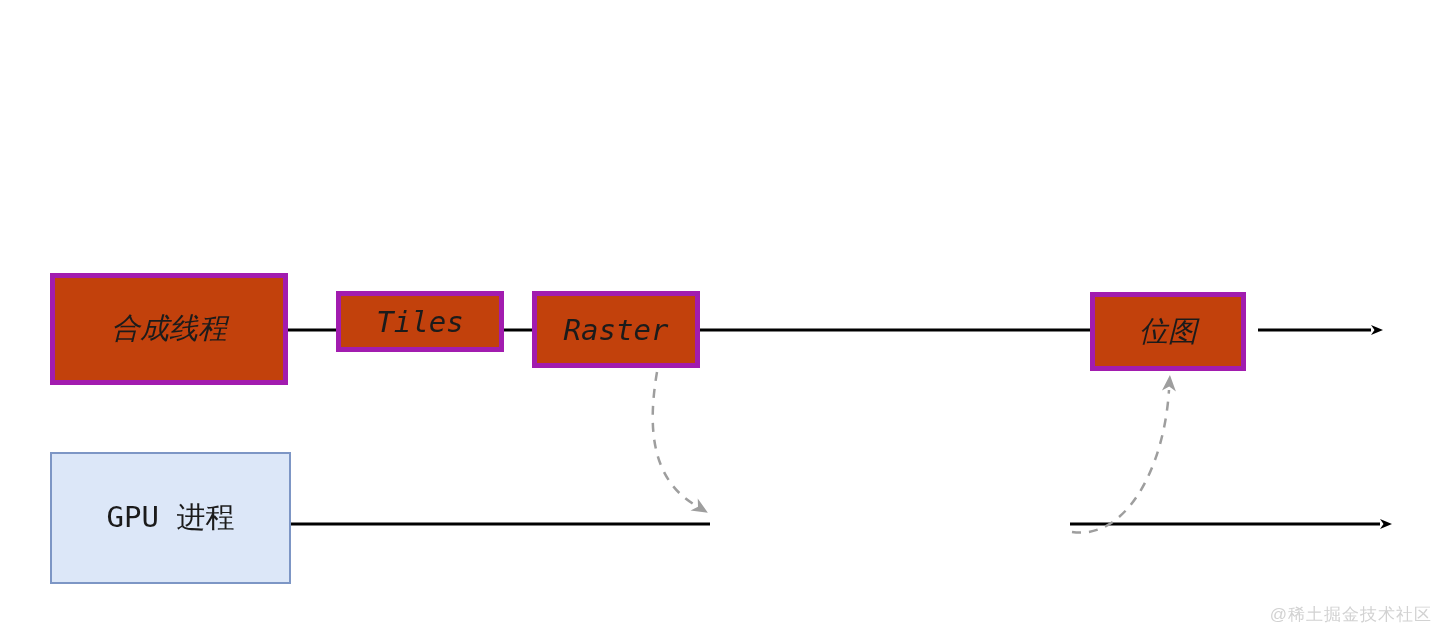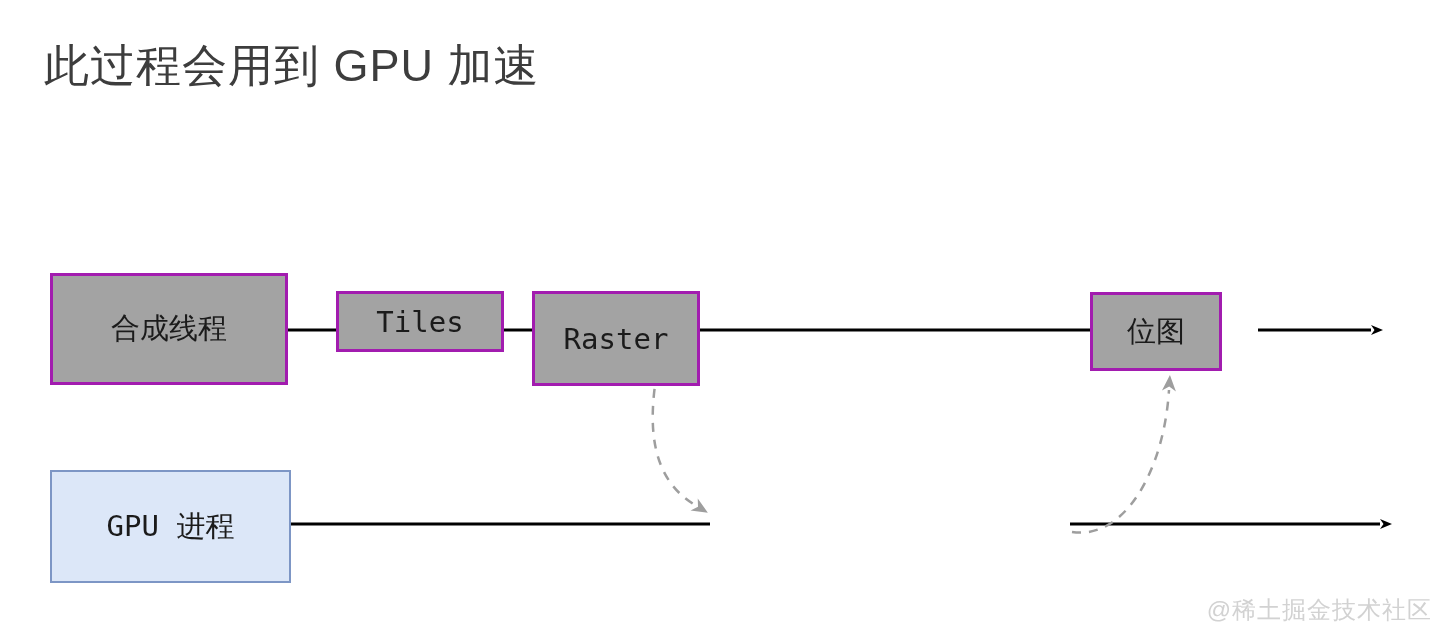--- a/index.html
+++ b/index.html
@@ -36,56 +36,56 @@
     position: absolute;
     display: flex;
     align-items: center;
     justify-content: center;
     box-sizing: border-box;
     text-align: center;
     color: #1b1b1b;
     white-space: nowrap;
   }
   .node.orange {
-    background: #a3a3a3;
-    border: 3px solid #a21caf;
+    background: #c2410c;
+    border: 5px solid #a21caf;
+    font-style: italic;
   }
   .node.blue {
     background: #dce7f8;
     border: 2px solid #7d96c5;
   }
   .cjk-label {
     font-size: 29px;
     font-family: "Liberation Sans", "DejaVu Sans", sans-serif;
   }
   .mono-label {
     font-size: 29px;
     font-family: "DejaVu Sans Mono", "Liberation Mono", monospace;
   }
   #node-compositor { left: 50px;  top: 273px; width: 238px; height: 112px; }
   #node-tiles      { left: 336px; top: 291px; width: 168px; height: 61px;  }
-  #node-raster     { left: 532px; top: 291px; width: 168px; height: 95px;  }
-  #node-bitmap     { left: 1090px;top: 292px; width: 132px; height: 79px;  }
-  #node-gpu        { left: 50px;  top: 470px; width: 241px; height: 113px; }
+  #node-raster     { left: 532px; top: 291px; width: 168px; height: 77px;  }
+  #node-bitmap     { left: 1090px;top: 292px; width: 156px; height: 79px;  }
+  #node-gpu        { left: 50px;  top: 452px; width: 241px; height: 132px; }
   #node-raster-op  { left: 710px; top: 489px; width: 360px; height: 79px;  }
   .watermark {
     position: absolute;
     right: 12px;
     bottom: 14px;
-    font-size: 24px;
+    font-size: 17px;
     color: #d2d2d2;
     letter-spacing: 1px;
   }
 </style>
 </head>
 <body>
 
 <div class="canvas">
 
-  <div class="title">此过程会用到 GPU 加速</div>
 
   <svg class="wires" width="1444" height="640" viewBox="0 0 1444 640" xmlns="http://www.w3.org/2000/svg">
     <defs>
       <marker id="arrowBlack" markerUnits="userSpaceOnUse" markerWidth="14" markerHeight="12" viewBox="0 0 14 12" refX="1" refY="6" orient="auto">
         <path d="M1,1 L13,6 L1,11 L4.5,6 Z" fill="#000000"></path>
       </marker>
       <marker id="arrowGray" markerUnits="userSpaceOnUse" markerWidth="18" markerHeight="16" viewBox="0 0 18 16" refX="2" refY="8" orient="auto">
         <path d="M1,1 L17,8 L1,15 L5.5,8 Z" fill="#9e9e9e"></path>
       </marker>
     </defs>

